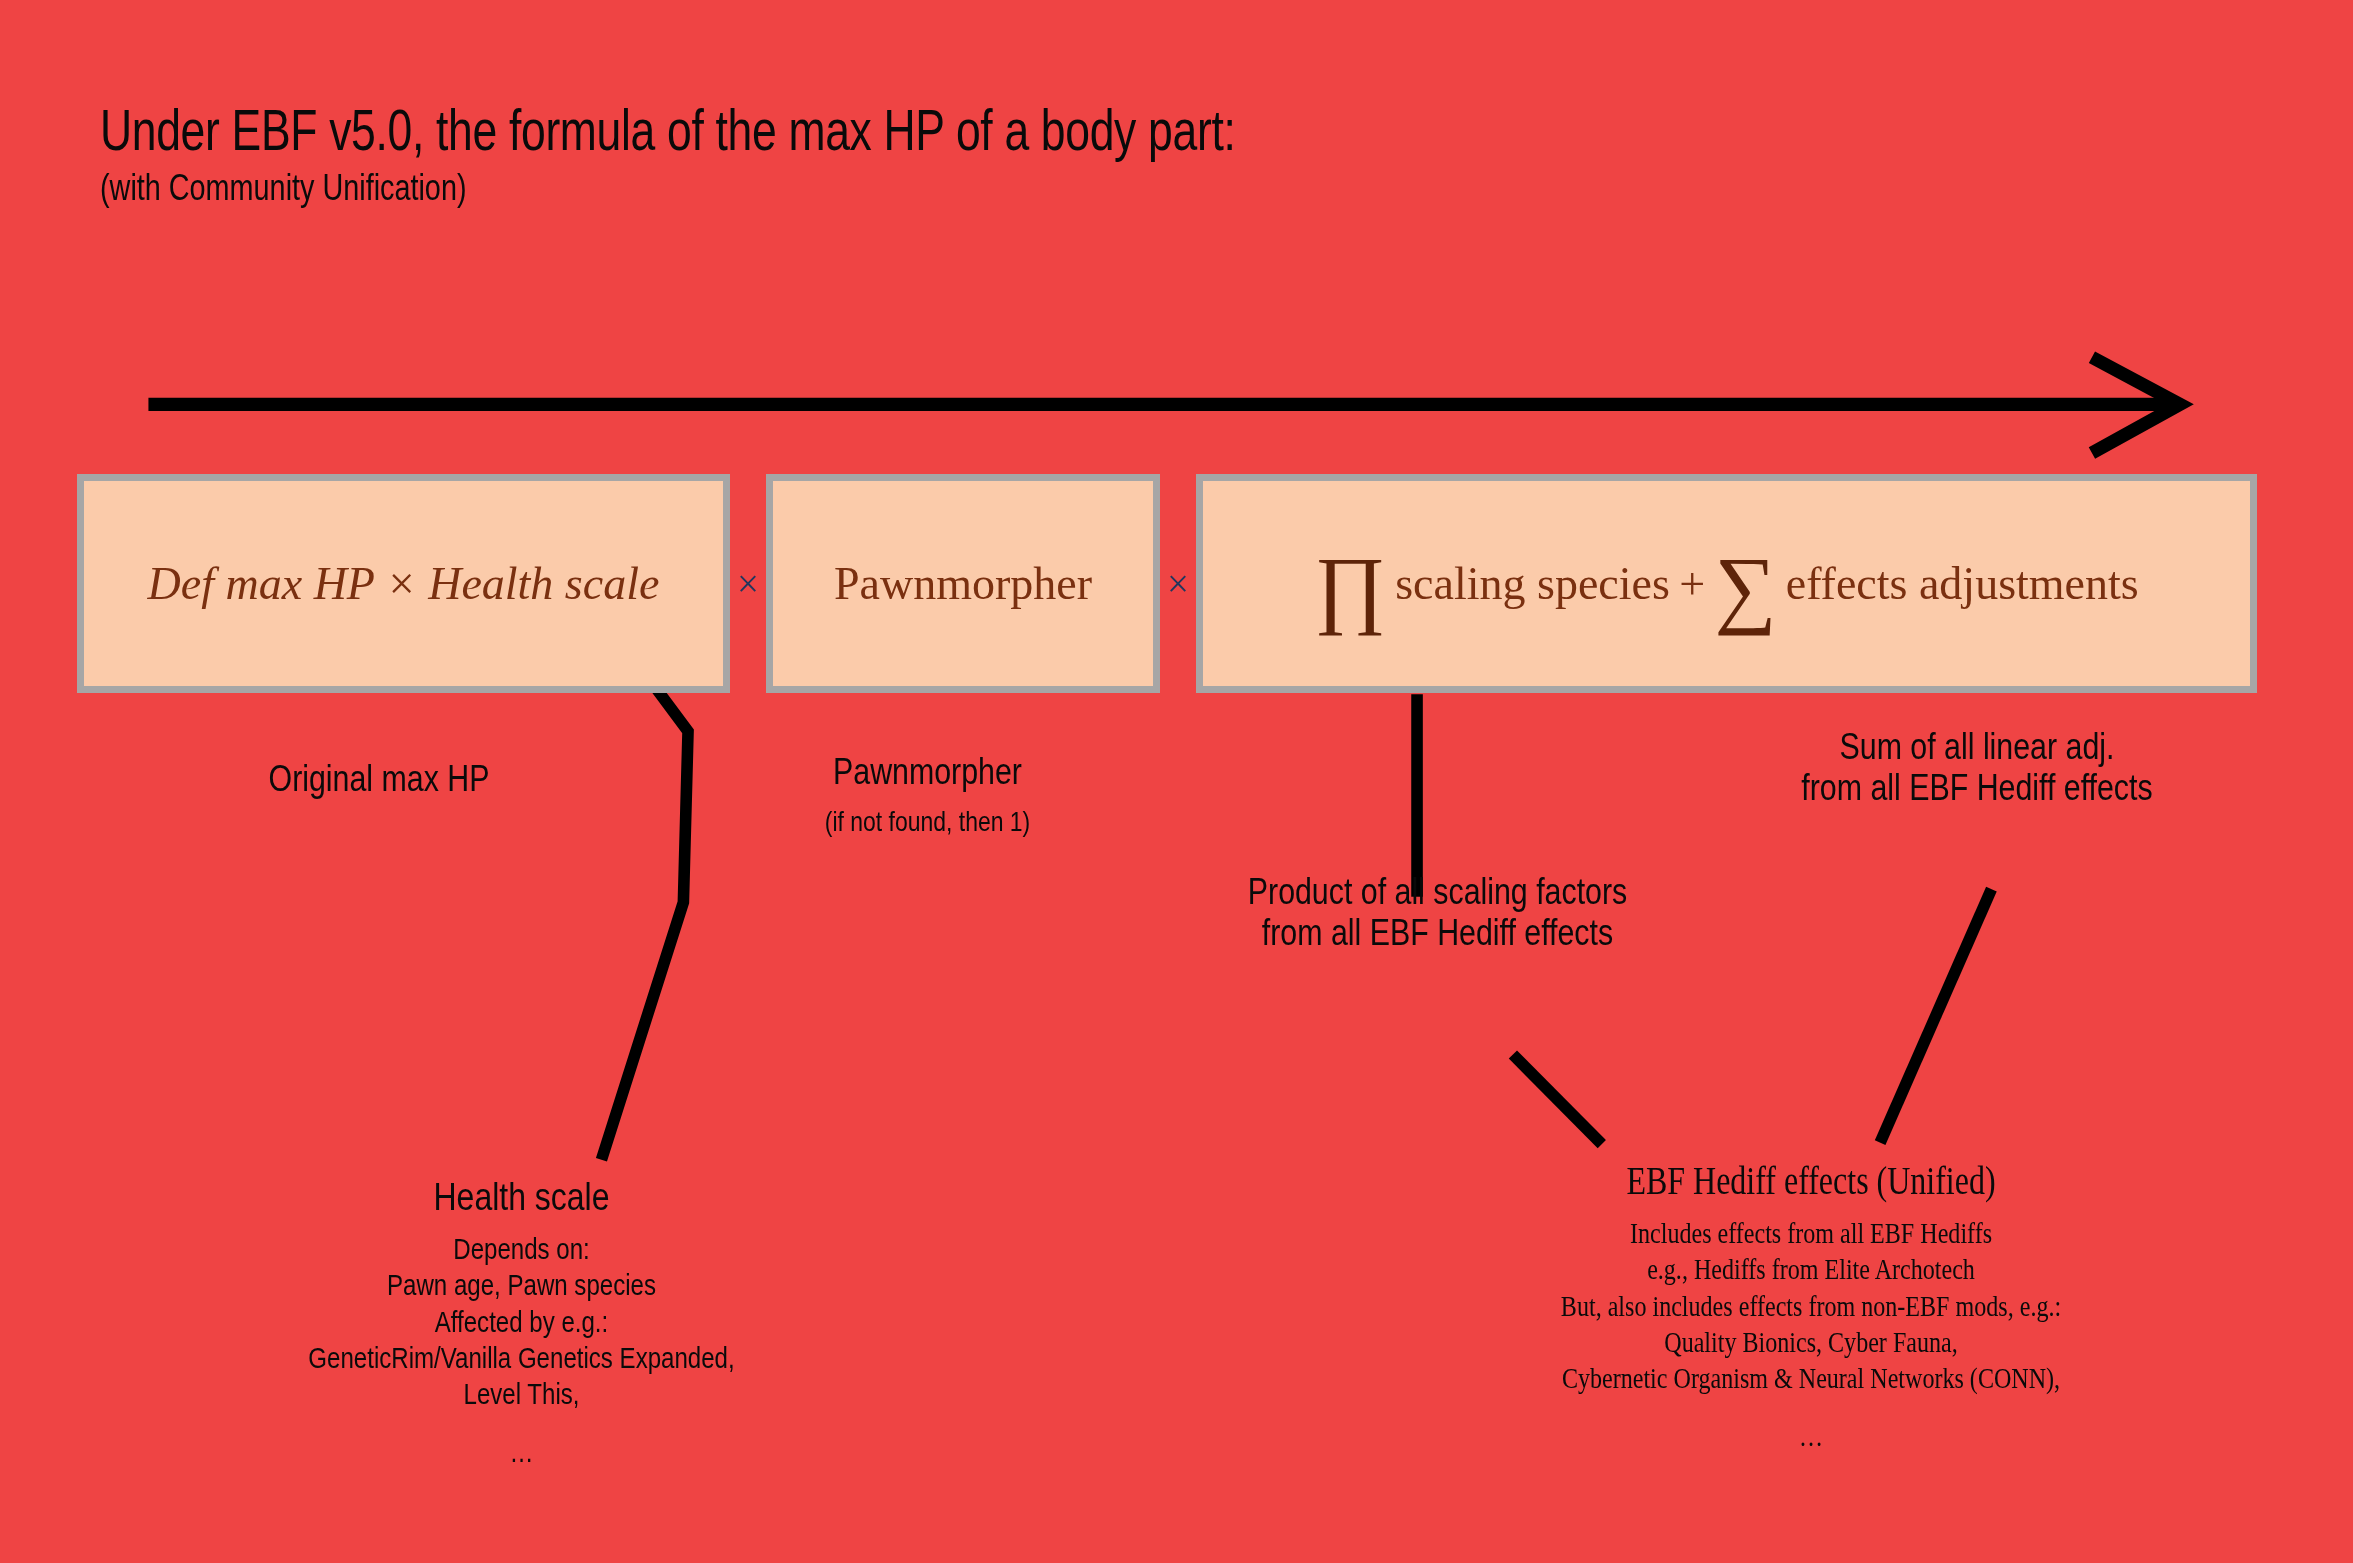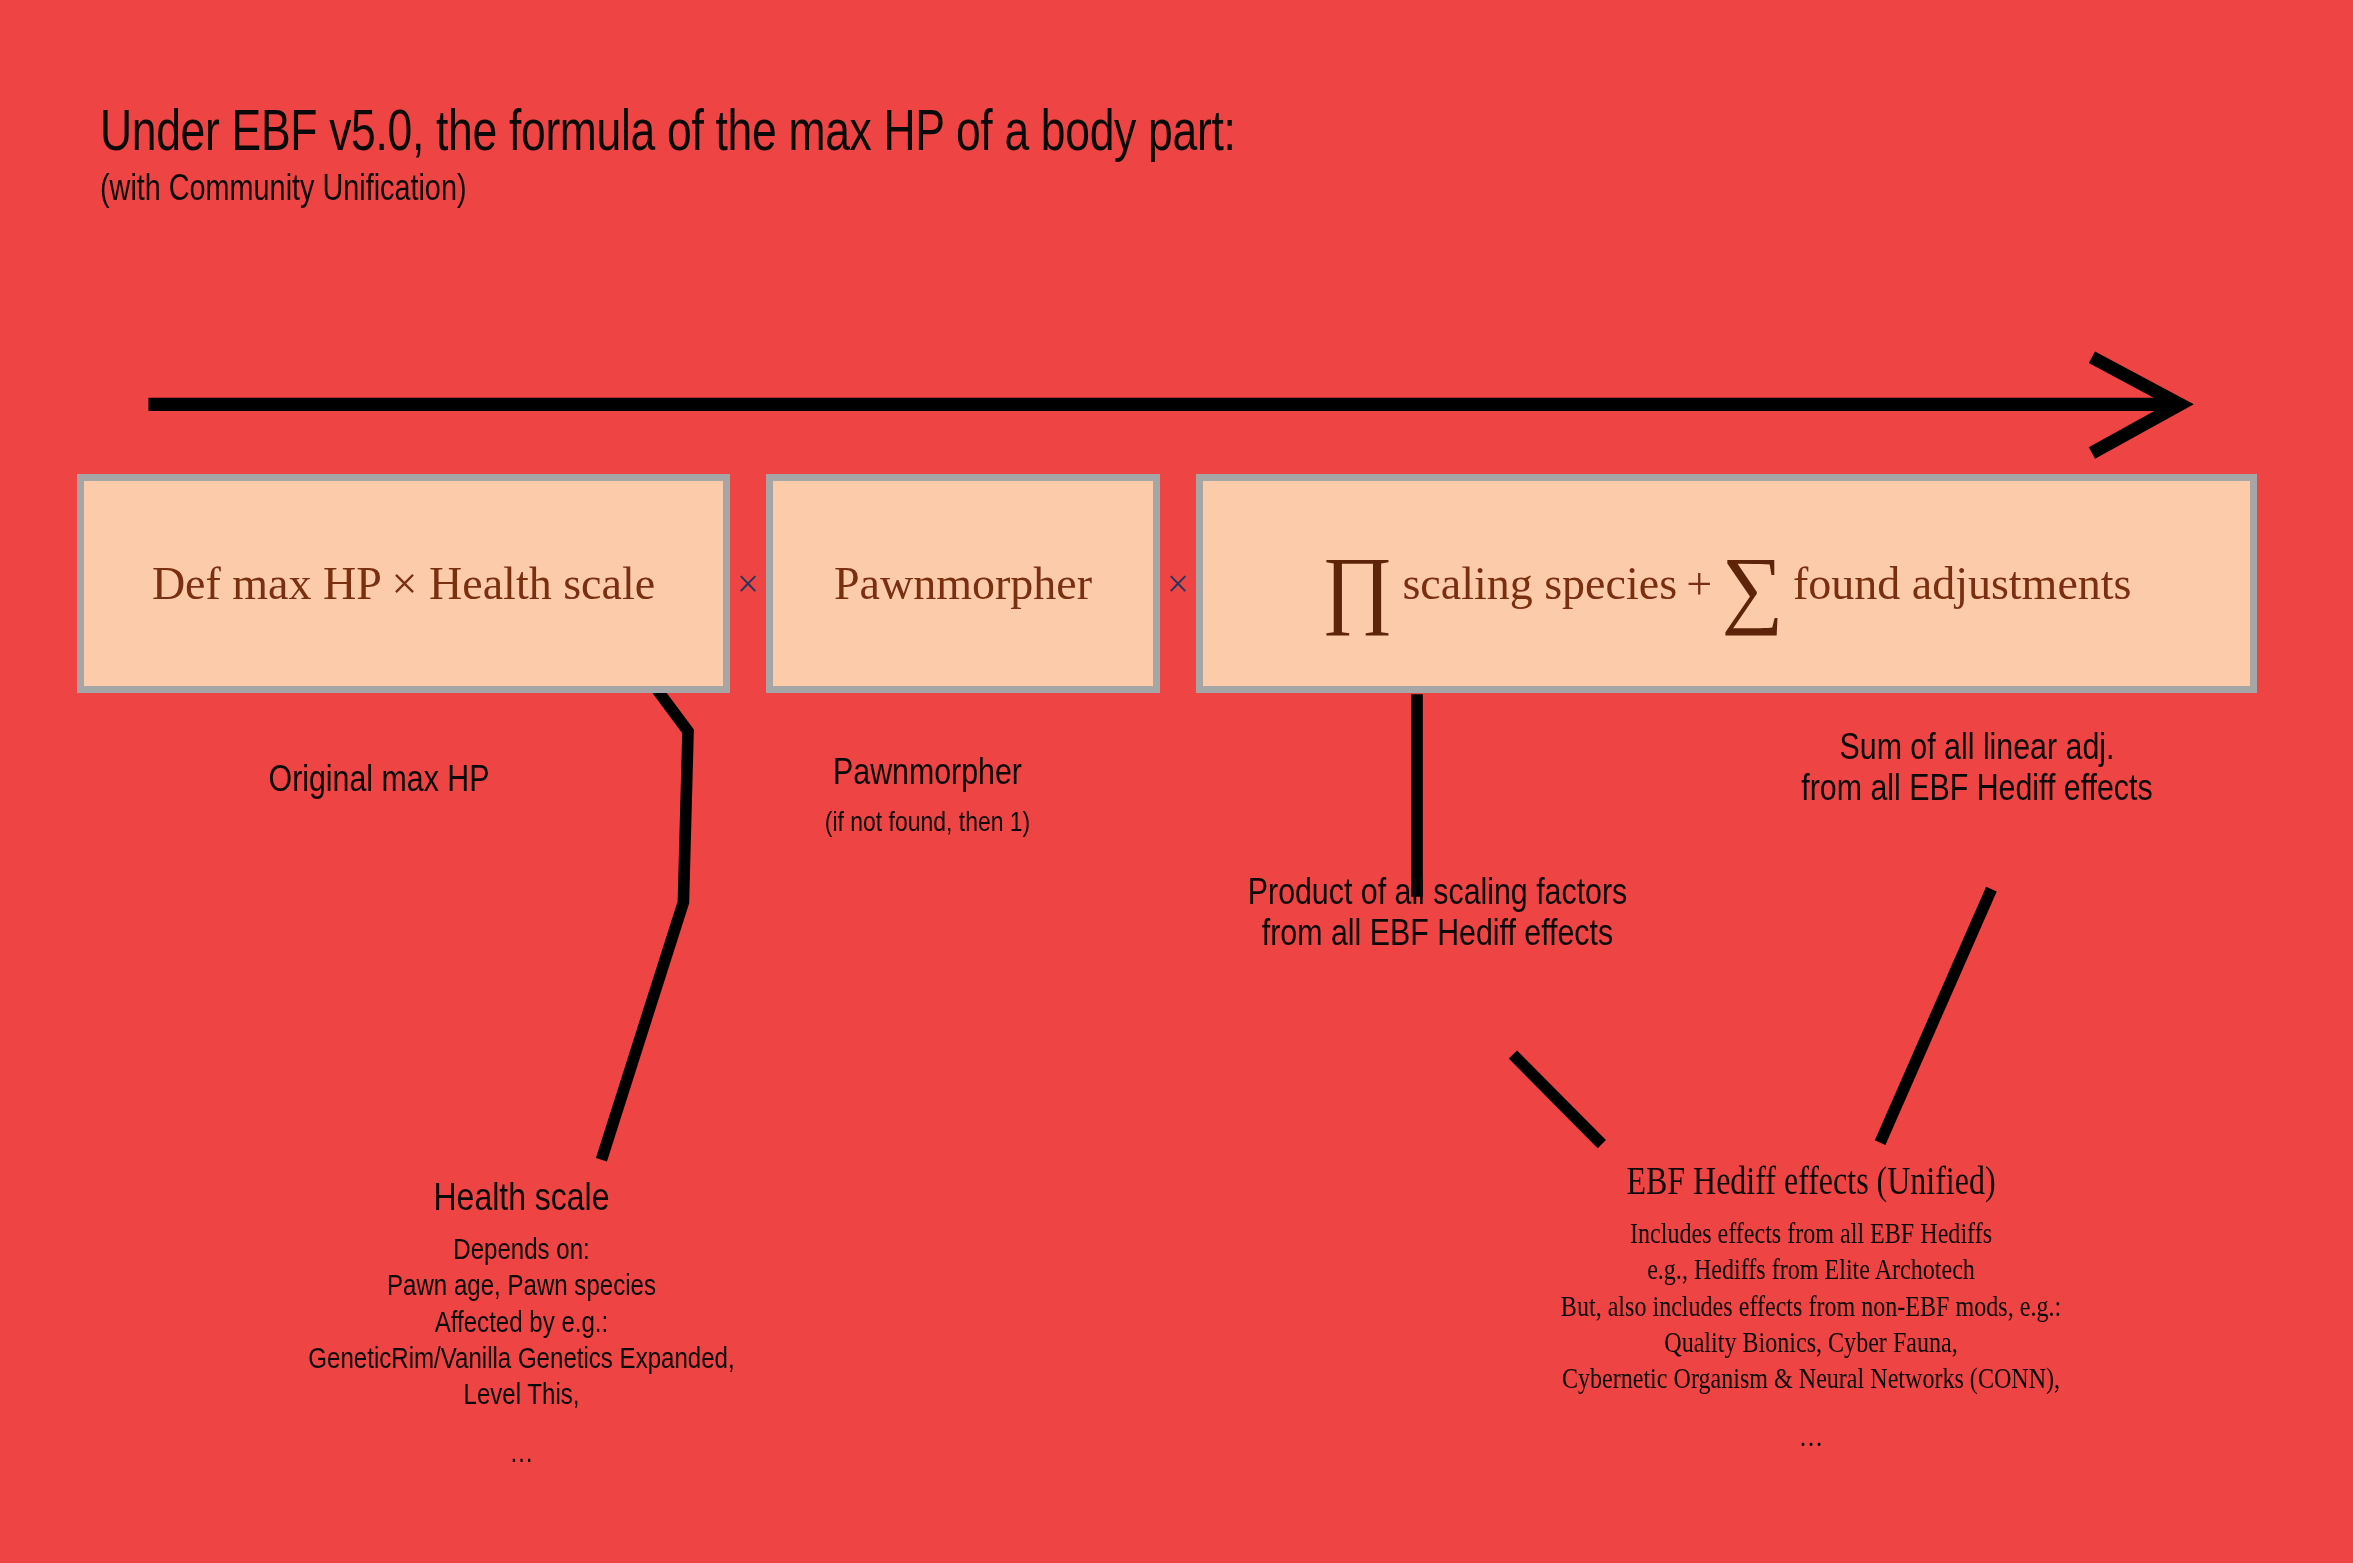--- a/index.html
+++ b/index.html
@@ -74,21 +74,21 @@
     box-sizing: border-box;
     display: flex;
     align-items: center;
     justify-content: center;
     font-family: "Liberation Serif", "DejaVu Serif", serif;
     color: #7a3010;
     font-size: 46px;
     white-space: nowrap;
     padding: 0 10.8px;
   }
-  #box-base   { width: 653px; }
+  #box-base   { width: 653px; font-style: italic; }
   #box-pawn   { width: 394px; }
   #box-hediff { width: 1061px; }
 
   .mul-sign {
     display: flex;
     align-items: center;
     justify-content: center;
     width: 36px;
     font-family: "Liberation Serif", "DejaVu Serif", serif;
     font-size: 39px;
@@ -186,21 +186,21 @@
 
     <div class="formula-box" id="box-hediff">
       <span class="big-op">∏</span>
       <span class="op-gap"></span>
       <span>scaling species</span>
       <span class="op-gap"></span>
       <span>+</span>
       <span class="op-gap"></span>
       <span class="big-op">∑</span>
       <span class="op-gap"></span>
-      <span>found adjustments</span>
+      <span>effects adjustments</span>
     </div>
   </div>
 
   <div class="callout" id="callout-original">
     <span class="c-head">Original max HP</span>
   </div>
 
   <div class="callout" id="callout-pawn">
     <span class="c-head">Pawnmorpher</span>
     <span class="c-sub" style="margin-top:14px">(if not found, then 1)</span>

